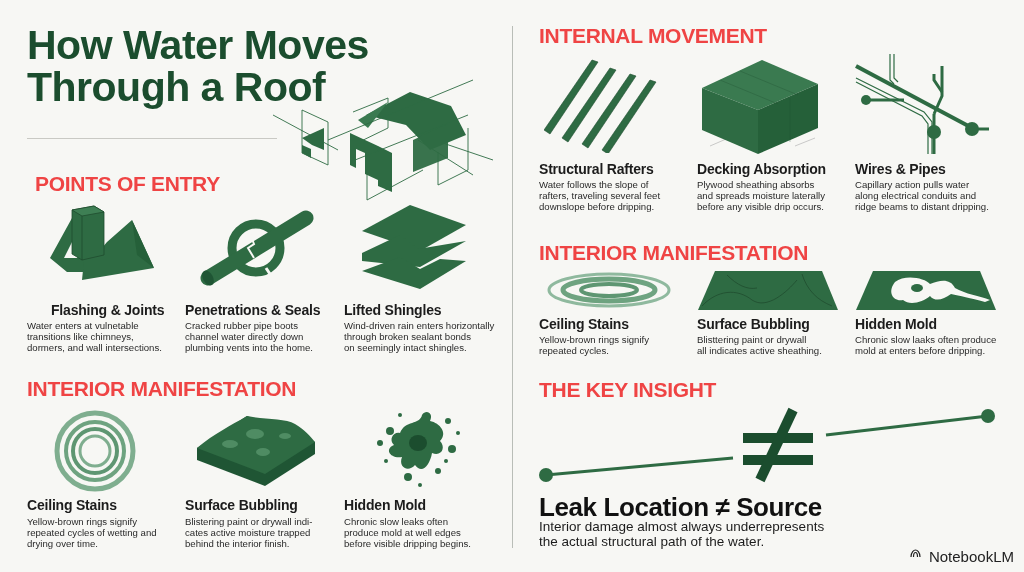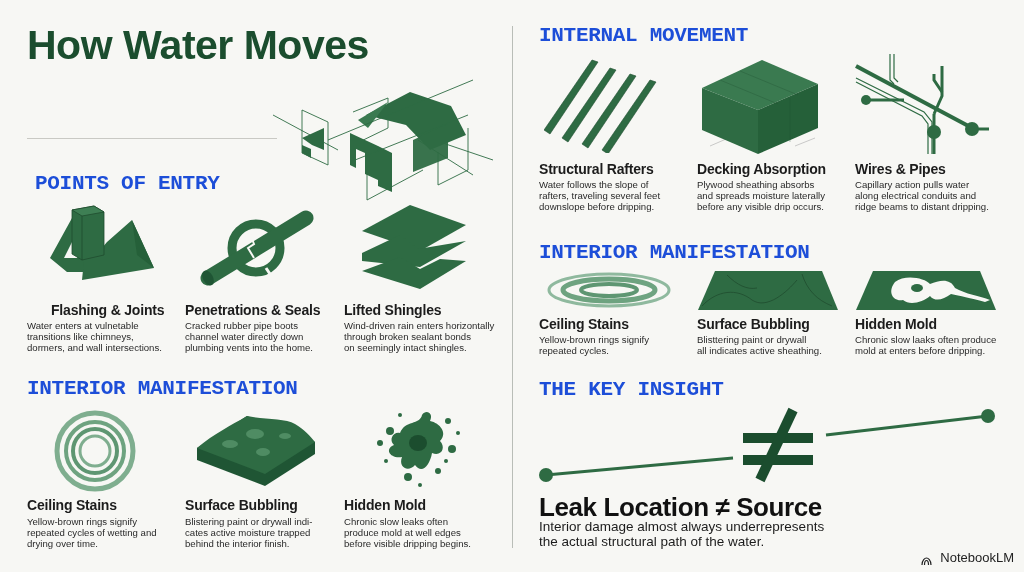--- a/index.html
+++ b/index.html
@@ -16,48 +16,48 @@
     font-size: 41px; font-weight: 700; line-height: 42px;
     color: #1b4d2e; letter-spacing: -0.5px;
   }
   .title-rule {
     left: 27px; top: 138px; width: 250px; height: 1px; background: #c9c9c4;
   }
   .vdivider {
     left: 512px; top: 26px; width: 1px; height: 522px; background: #b9bdb7;
   }
   .section-h {
-    font-size: 21px; font-weight: 700; color: #1d4ed8; letter-spacing: -0.3px;
+    font-size: 21px; font-weight: 700; color: #ef4444; letter-spacing: -0.3px;
     white-space: nowrap;
-    font-family: Liberation Mono, monospace;
   }
   .item-h {
     font-size: 14px; font-weight: 700; color: #1c1c1c; white-space: nowrap; letter-spacing: -0.2px;
   }
   .item-d {
     font-size: 9.6px; line-height: 11px; color: #2a2a2a; white-space: pre-line;
   }
   .insight-h {
     left: 539px; top: 492px; font-size: 26px; font-weight: 700; color: #111;
     white-space: nowrap; letter-spacing: -0.4px;
   }
   .insight-d {
     left: 539px; top: 519px; font-size: 13.5px; line-height: 15px; color: #1c1c1c;
     white-space: pre-line;
   }
   .brand {
-    right: 10px; bottom: 7px; font-size: 13px; color: #222; display: flex; align-items: flex-end; gap: 8px;
+    right: 10px; bottom: 7px; font-size: 15px; color: #222; display: flex; align-items: flex-start; gap: 8px;
   }
   svg { display: block; }
 </style>
 </head>
 <body>
 
 <div class="abs title">
   <div>How Water Moves</div>
+  <div>Through a Roof</div>
 </div>
 <div class="abs title-rule"></div>
 
 <div class="abs" style="left:268px; top:50px;">
   <svg width="230" height="160" viewBox="0 0 230 160">
     <g stroke="#2e6b43" stroke-width="0.9" fill="none">
       <line x1="5" y1="65" x2="70" y2="100"></line>
       <polyline points="34,60 60,72 60,115 34,103 34,60"></polyline>
       <polyline points="99,108 99,150 155,120"></polyline>
       <line x1="150" y1="90" x2="205" y2="125"></line>

